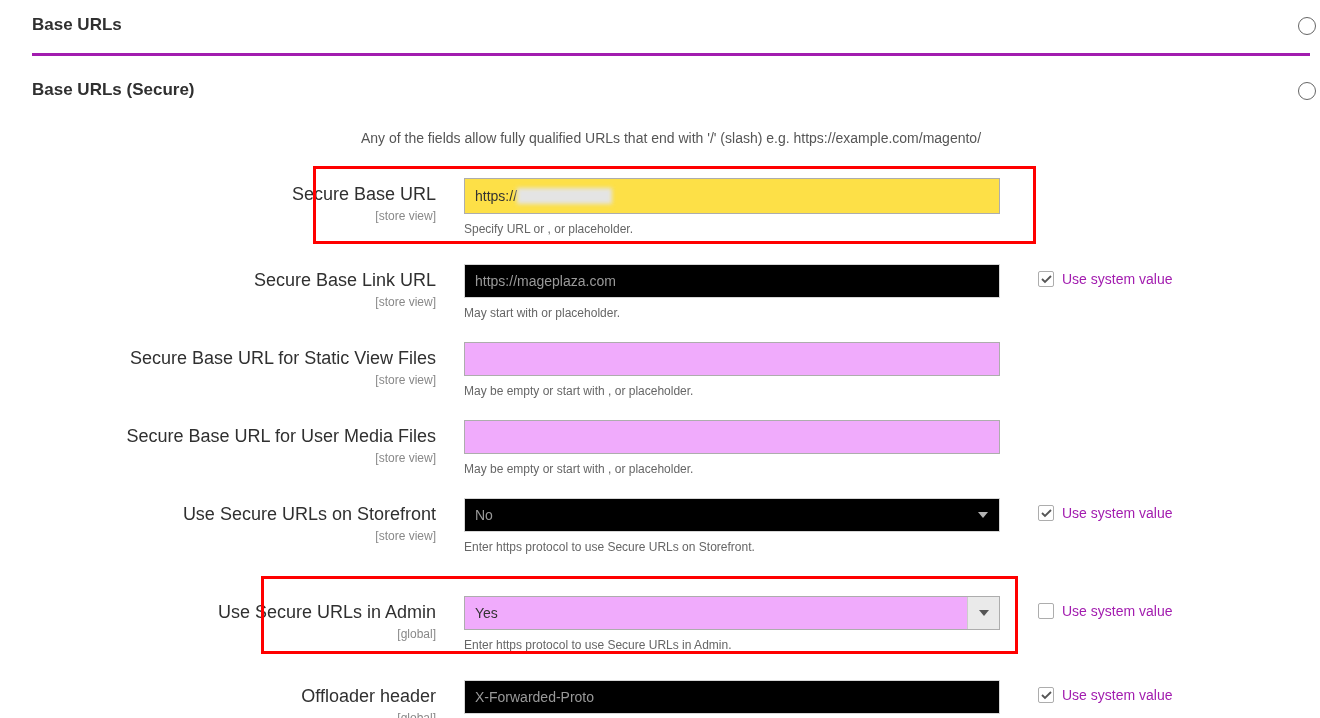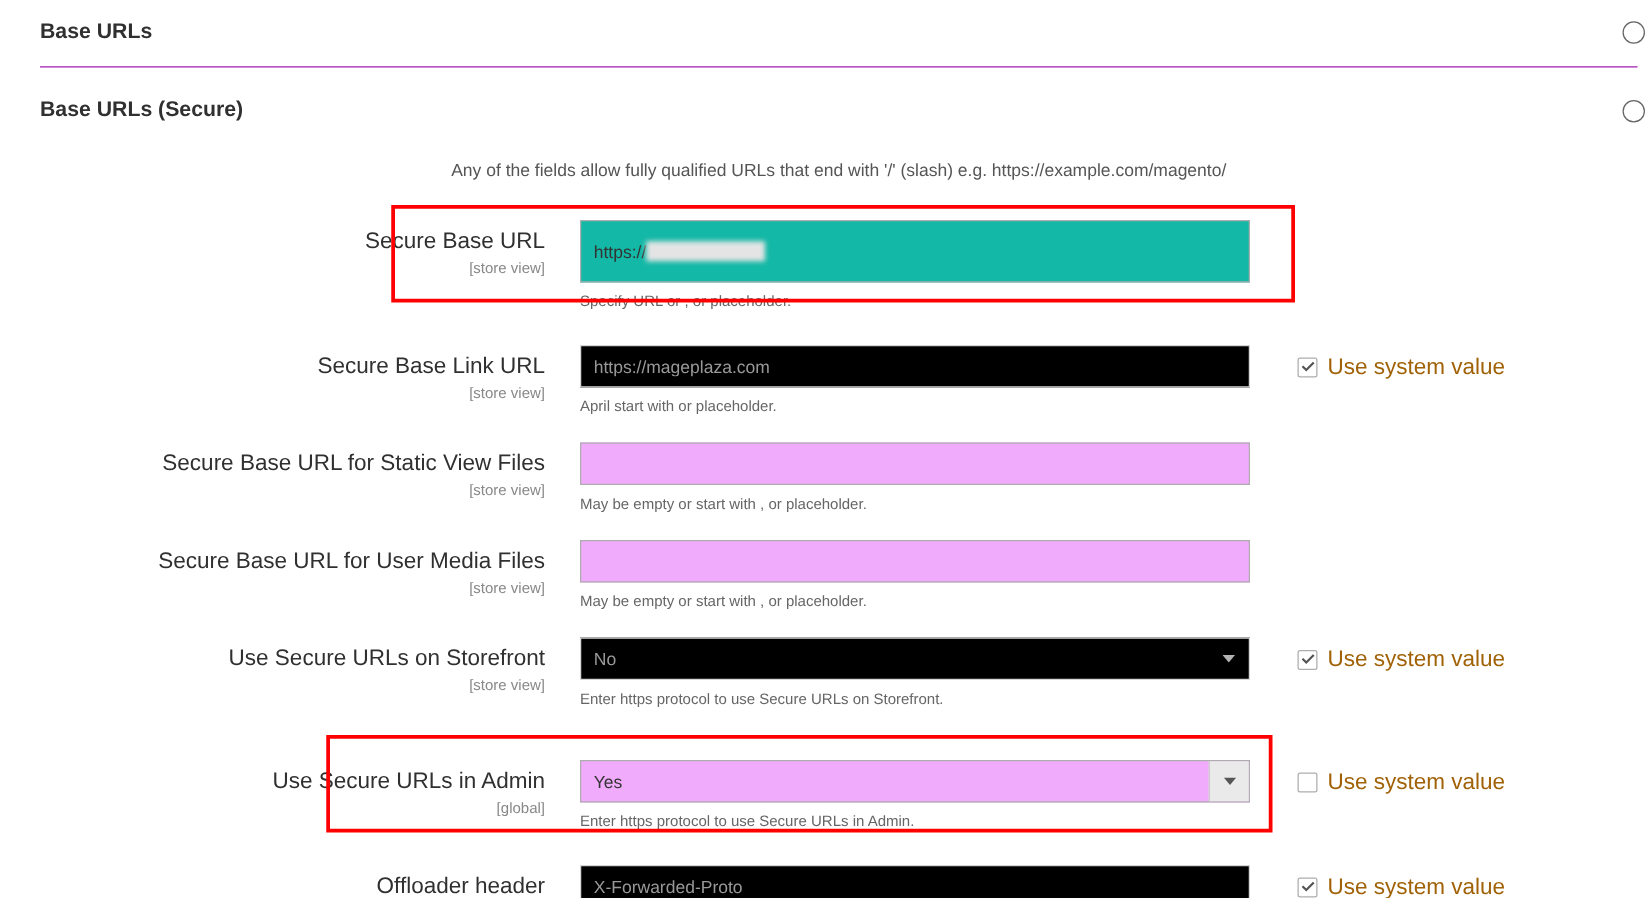--- a/index.html
+++ b/index.html
@@ -9,21 +9,21 @@
       color: #333;
       font-size: 13px;
       width: 1320px;
       padding: 15px 10px 20px 32px;
     }
     .section-header {
       font-size: 17px;
       font-weight: 600;
       color: #303030;
       padding-bottom: 18px;
-      border-bottom: 1px solid #a21caf;
+      border-bottom: 3px solid #a21caf;
       margin-bottom: 0;
       position: relative;
     }
     .section-header.no-border { border-bottom: none; margin-bottom: 12px; }
     .section-header .collapse-icon {
       position: absolute;
       right: -6px;
       top: 2px;
       width: 18px;
       height: 18px;
@@ -95,21 +95,21 @@
       height: 16px;
       border: 1px solid #adadad;
       border-radius: 2px;
       display: inline-flex;
       align-items: center;
       justify-content: center;
       background: #fff;
     }
     .checkbox svg { width: 11px; height: 9px; display: none; }
     .checkbox.checked svg { display: block; }
-    .sys-col .sys-label { font-size: 18px; color: #a16207; }
+    .sys-col .sys-label { font-size: 14px; color: #a21caf; }
 
     .redacted {
       display: inline-block;
       width: 95px;
       height: 16px;
       background: #e4e4e4;
       vertical-align: middle;
       filter: blur(2px);
     }
 
@@ -136,36 +136,36 @@
 
 <div class="intro-text">Any of the fields allow fully qualified URLs that end with '/' (slash) e.g. https://example.com/magento/</div>
 
 <div class="form-row" style="position:relative;padding-top:12px;padding-bottom:6px;">
   <div class="hl" style="left:281px;top:0;width:723px;height:78px;"></div>
   <div class="label-col">
     <span class="lbl">Secure Base URL</span>
     <span class="scope">[store view]</span>
   </div>
   <div class="field-col">
-    <div style="width:100%;height:50px;border:1px solid #adadad;padding:0 10px;font-size:14px;display:flex;align-items:center;background:#14b8a6;">
+    <div style="width:100%;height:36px;border:1px solid #adadad;padding:0 10px;font-size:14px;display:flex;align-items:center;background:#fde047;">
       <span>https://</span>
       <span class="redacted"></span>
     </div>
     <span class="hint">Specify URL or , or placeholder.</span>
   </div>
 </div>
 
 <div class="form-row">
   <div class="label-col">
     <span class="lbl">Secure Base Link URL</span>
     <span class="scope">[store view]</span>
   </div>
   <div class="field-col">
     <input type="text" disabled="" value="https://mageplaza.com" style="">
-    <span class="hint">April start with or placeholder.</span>
+    <span class="hint">May start with or placeholder.</span>
   </div>
   <div class="sys-col">
     <span class="checkbox checked">
       <svg viewBox="0 0 11 9">
           <path d="M1 4 L4 7 L10 1" stroke="#555" stroke-width="1.8" fill="none"></path>
         </svg>
     </span>
     <span class="sys-label">Use system value</span>
   </div>
 </div>

